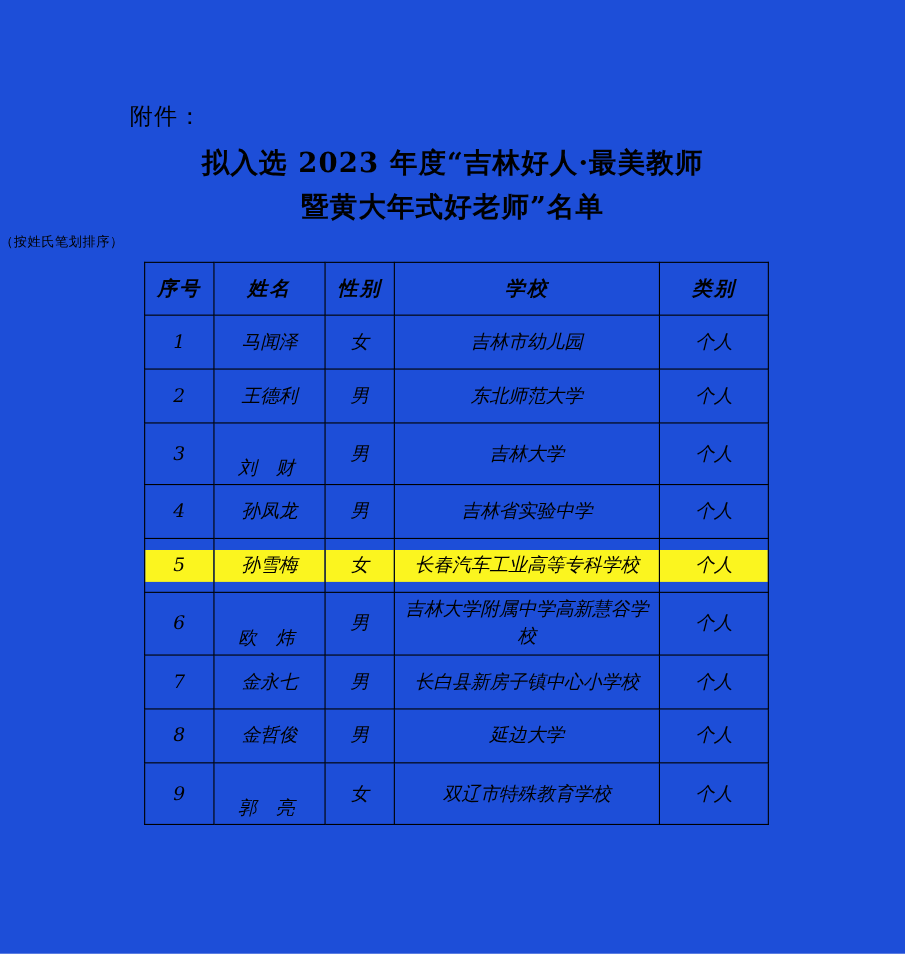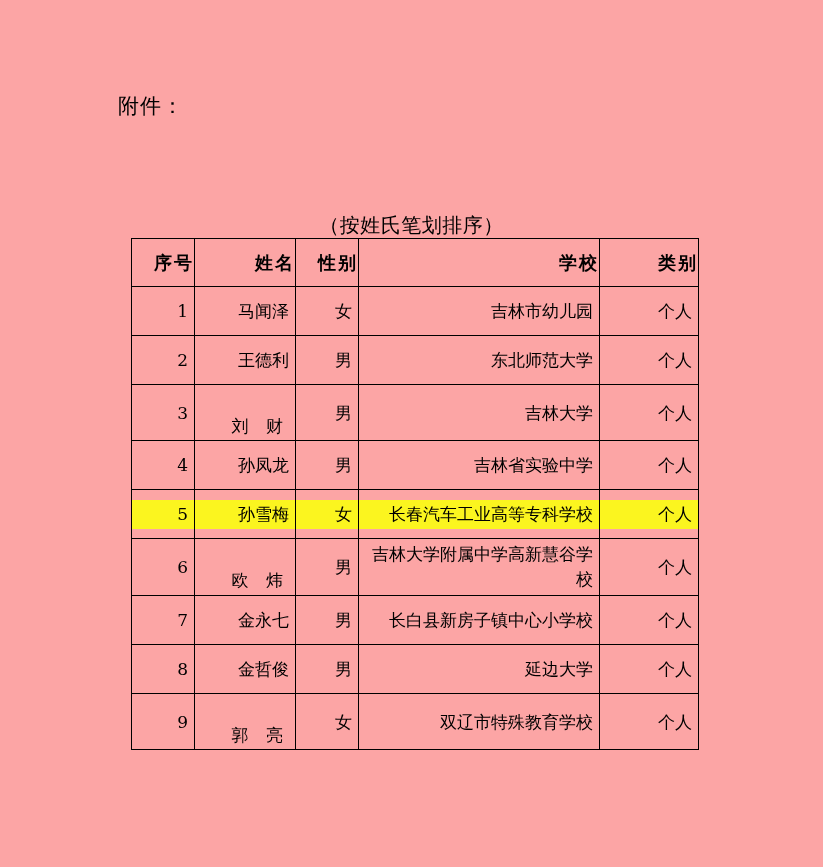--- a/index.html
+++ b/index.html
@@ -11,21 +11,21 @@
     width: 823px;
     height: 867px;
     font-family: "DejaVu Serif", "Liberation Serif", serif;
     color: #000000;
     overflow: hidden;
   }
   .page {
     position: relative;
     width: 823px;
     height: 867px;
-    background: #fca5a5;
+    background: #1d4ed8;
   }
   .attachment-label {
     position: absolute;
     left: 118px;
     top: 92px;
     font-size: 21px;
     letter-spacing: 1px;
   }
   .doc-title {
     position: absolute;
@@ -39,39 +39,40 @@
     letter-spacing: 1px;
   }
   .doc-title .line2 {
     display: block;
   }
   .subtitle {
     position: absolute;
     left: 0;
     top: 212px;
     width: 823px;
-    text-align: center;
-    font-size: 20px;
+    text-align: left;
+    font-size: 12px;
     letter-spacing: 0.5px;
   }
   table.roster {
     position: absolute;
     left: 131px;
     top: 238px;
     width: 562px;
     border-collapse: collapse;
     table-layout: fixed;
   }
   table.roster td, table.roster th {
     border: 1.5px solid #000000;
-    text-align: right;
+    text-align: center;
     vertical-align: middle;
     font-size: 17px;
     padding: 0;
     line-height: 24px;
+    font-style: italic;
   }
   table.roster thead th {
     height: 47px;
     font-weight: bold;
     font-size: 18px;
     letter-spacing: 2px;
   }
   table.roster tbody td {
     height: 48px;
   }
@@ -100,20 +101,24 @@
   tr.two-line td { height: 54px; }
   tr.two-line .cellbox { line-height: 25px; }
 </style>
 </head>
 <body>
 
 <div class="page">
 
   <div class="attachment-label">附件：</div>
 
+  <div class="doc-title">
+    <span class="line1">拟入选 2023 年度“吉林好人·最美教师</span>
+    <span class="line2">暨黄大年式好老师”名单</span>
+  </div>
 
   <div class="subtitle">（按姓氏笔划排序）</div>
 
   <table class="roster">
     <thead>
       <tr>
         <th class="c-num">序号</th>
         <th class="c-name">姓名</th>
         <th class="c-gender">性别</th>
         <th class="c-school">学校</th>

